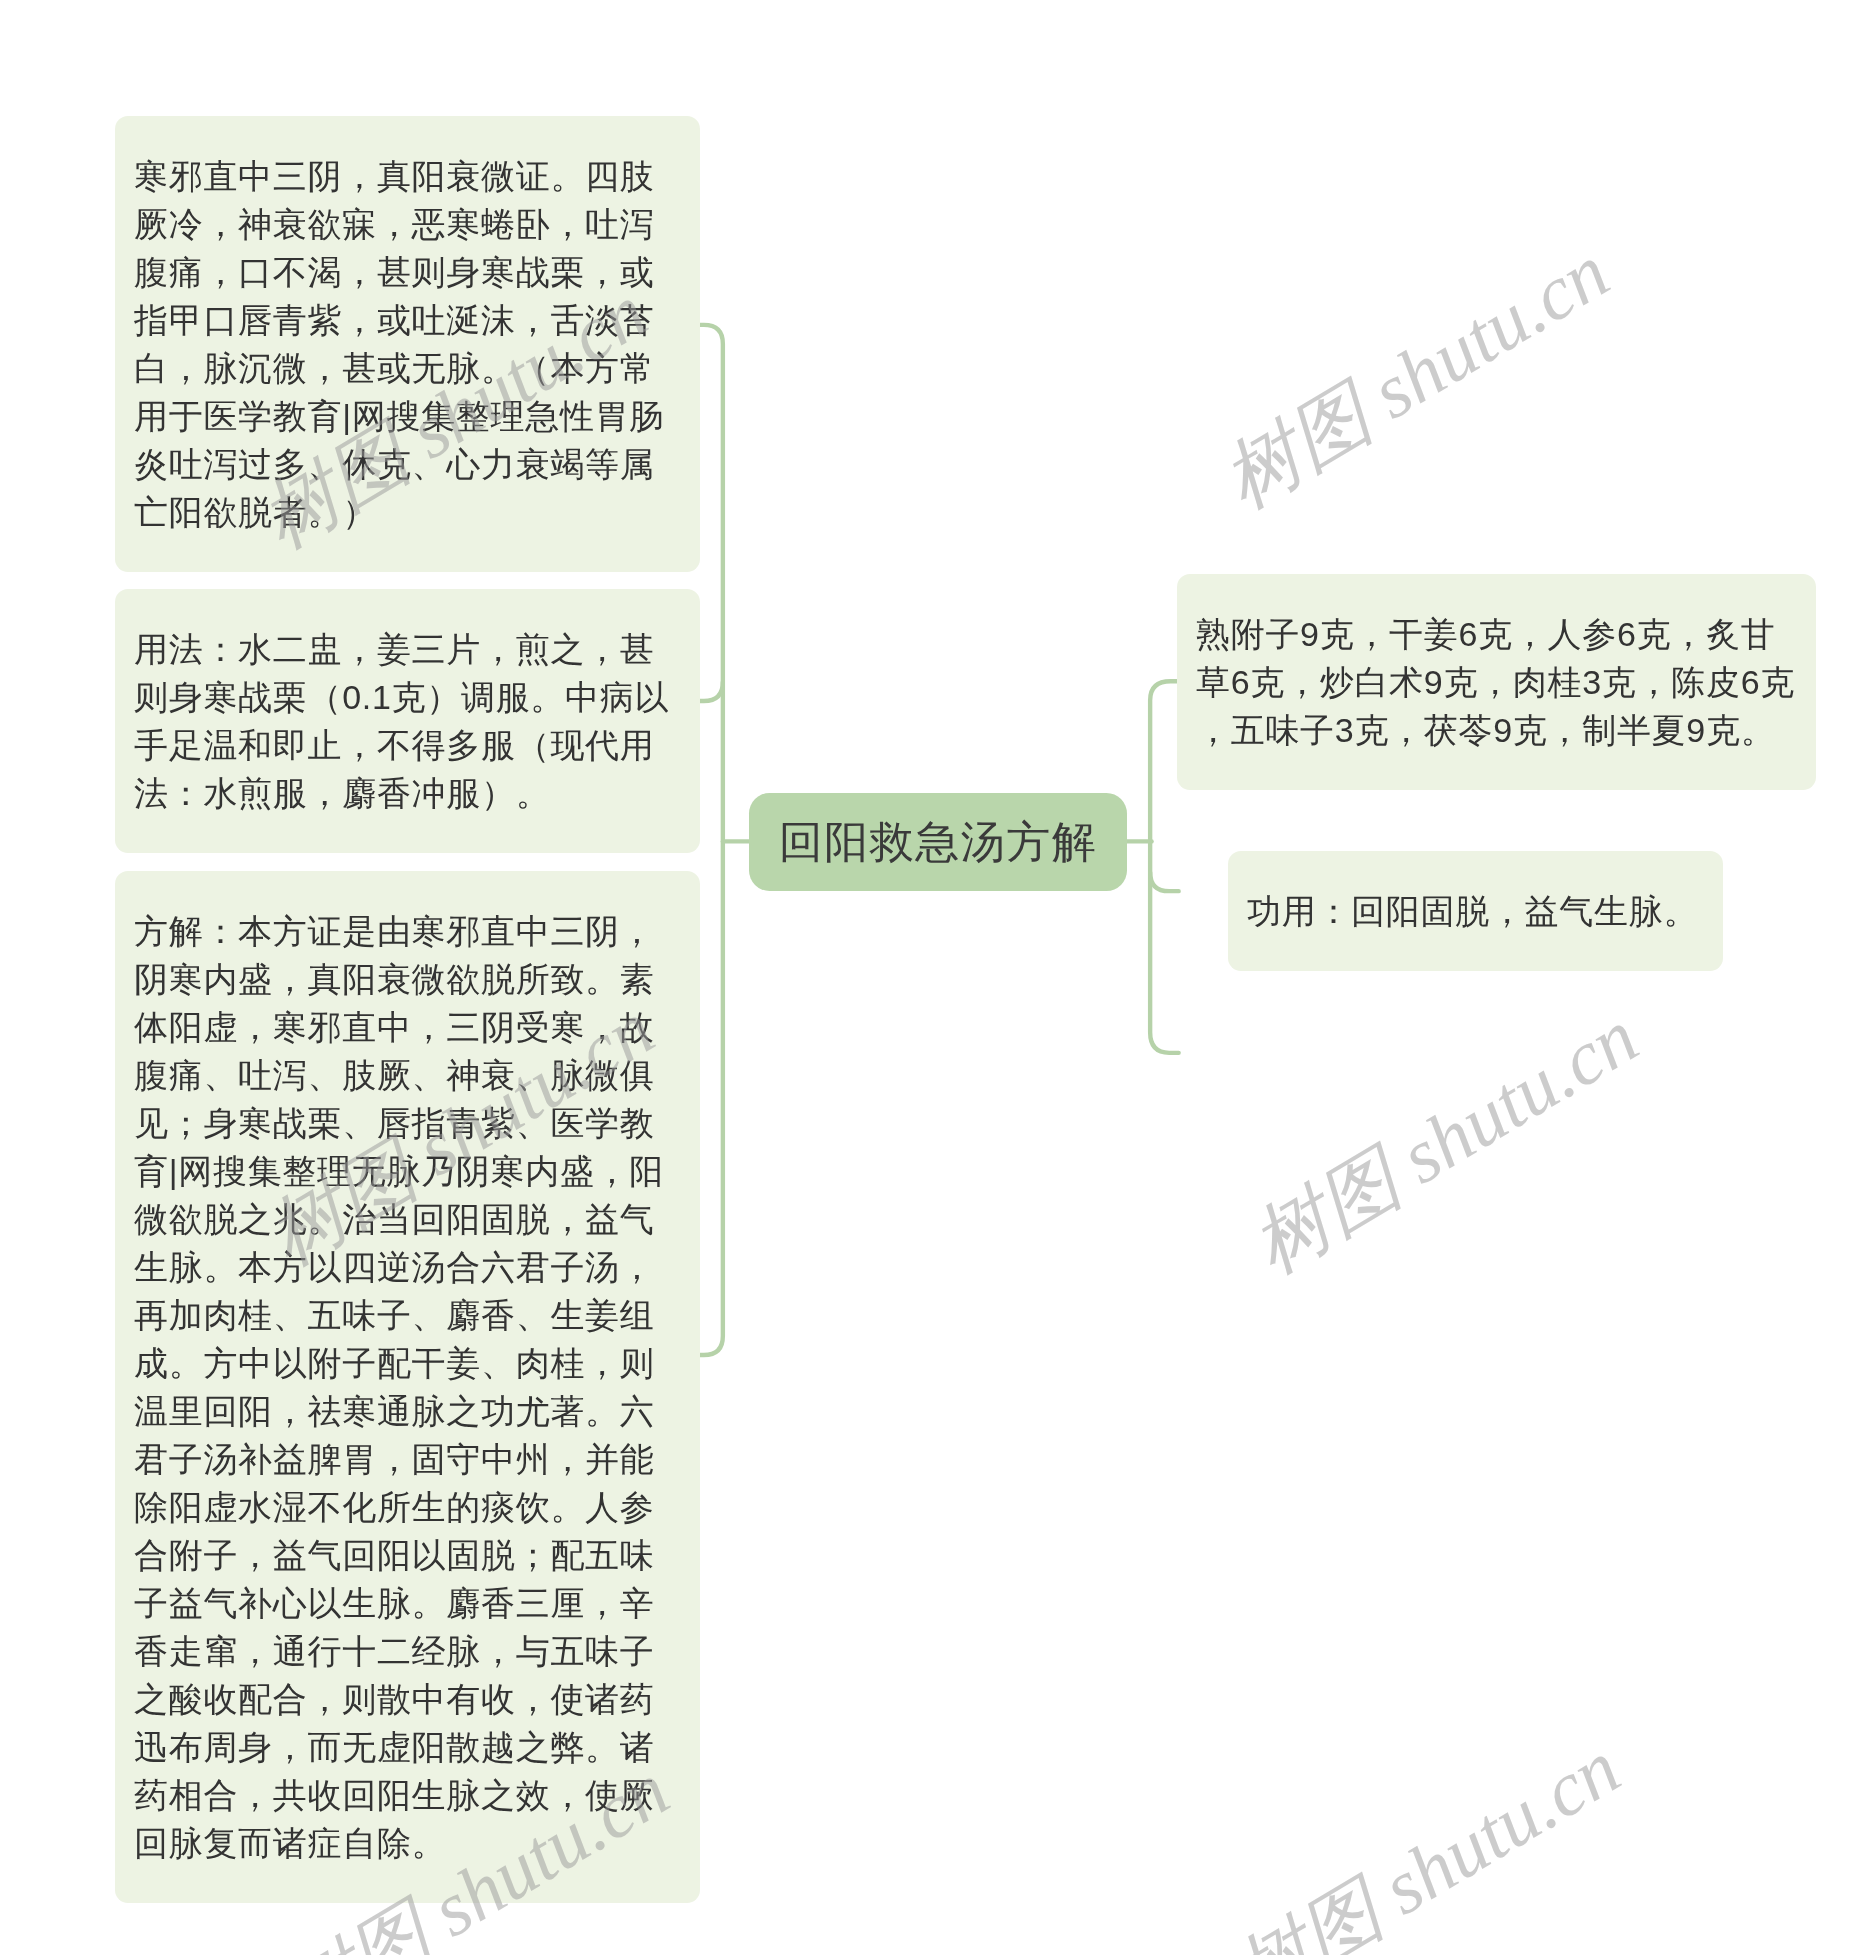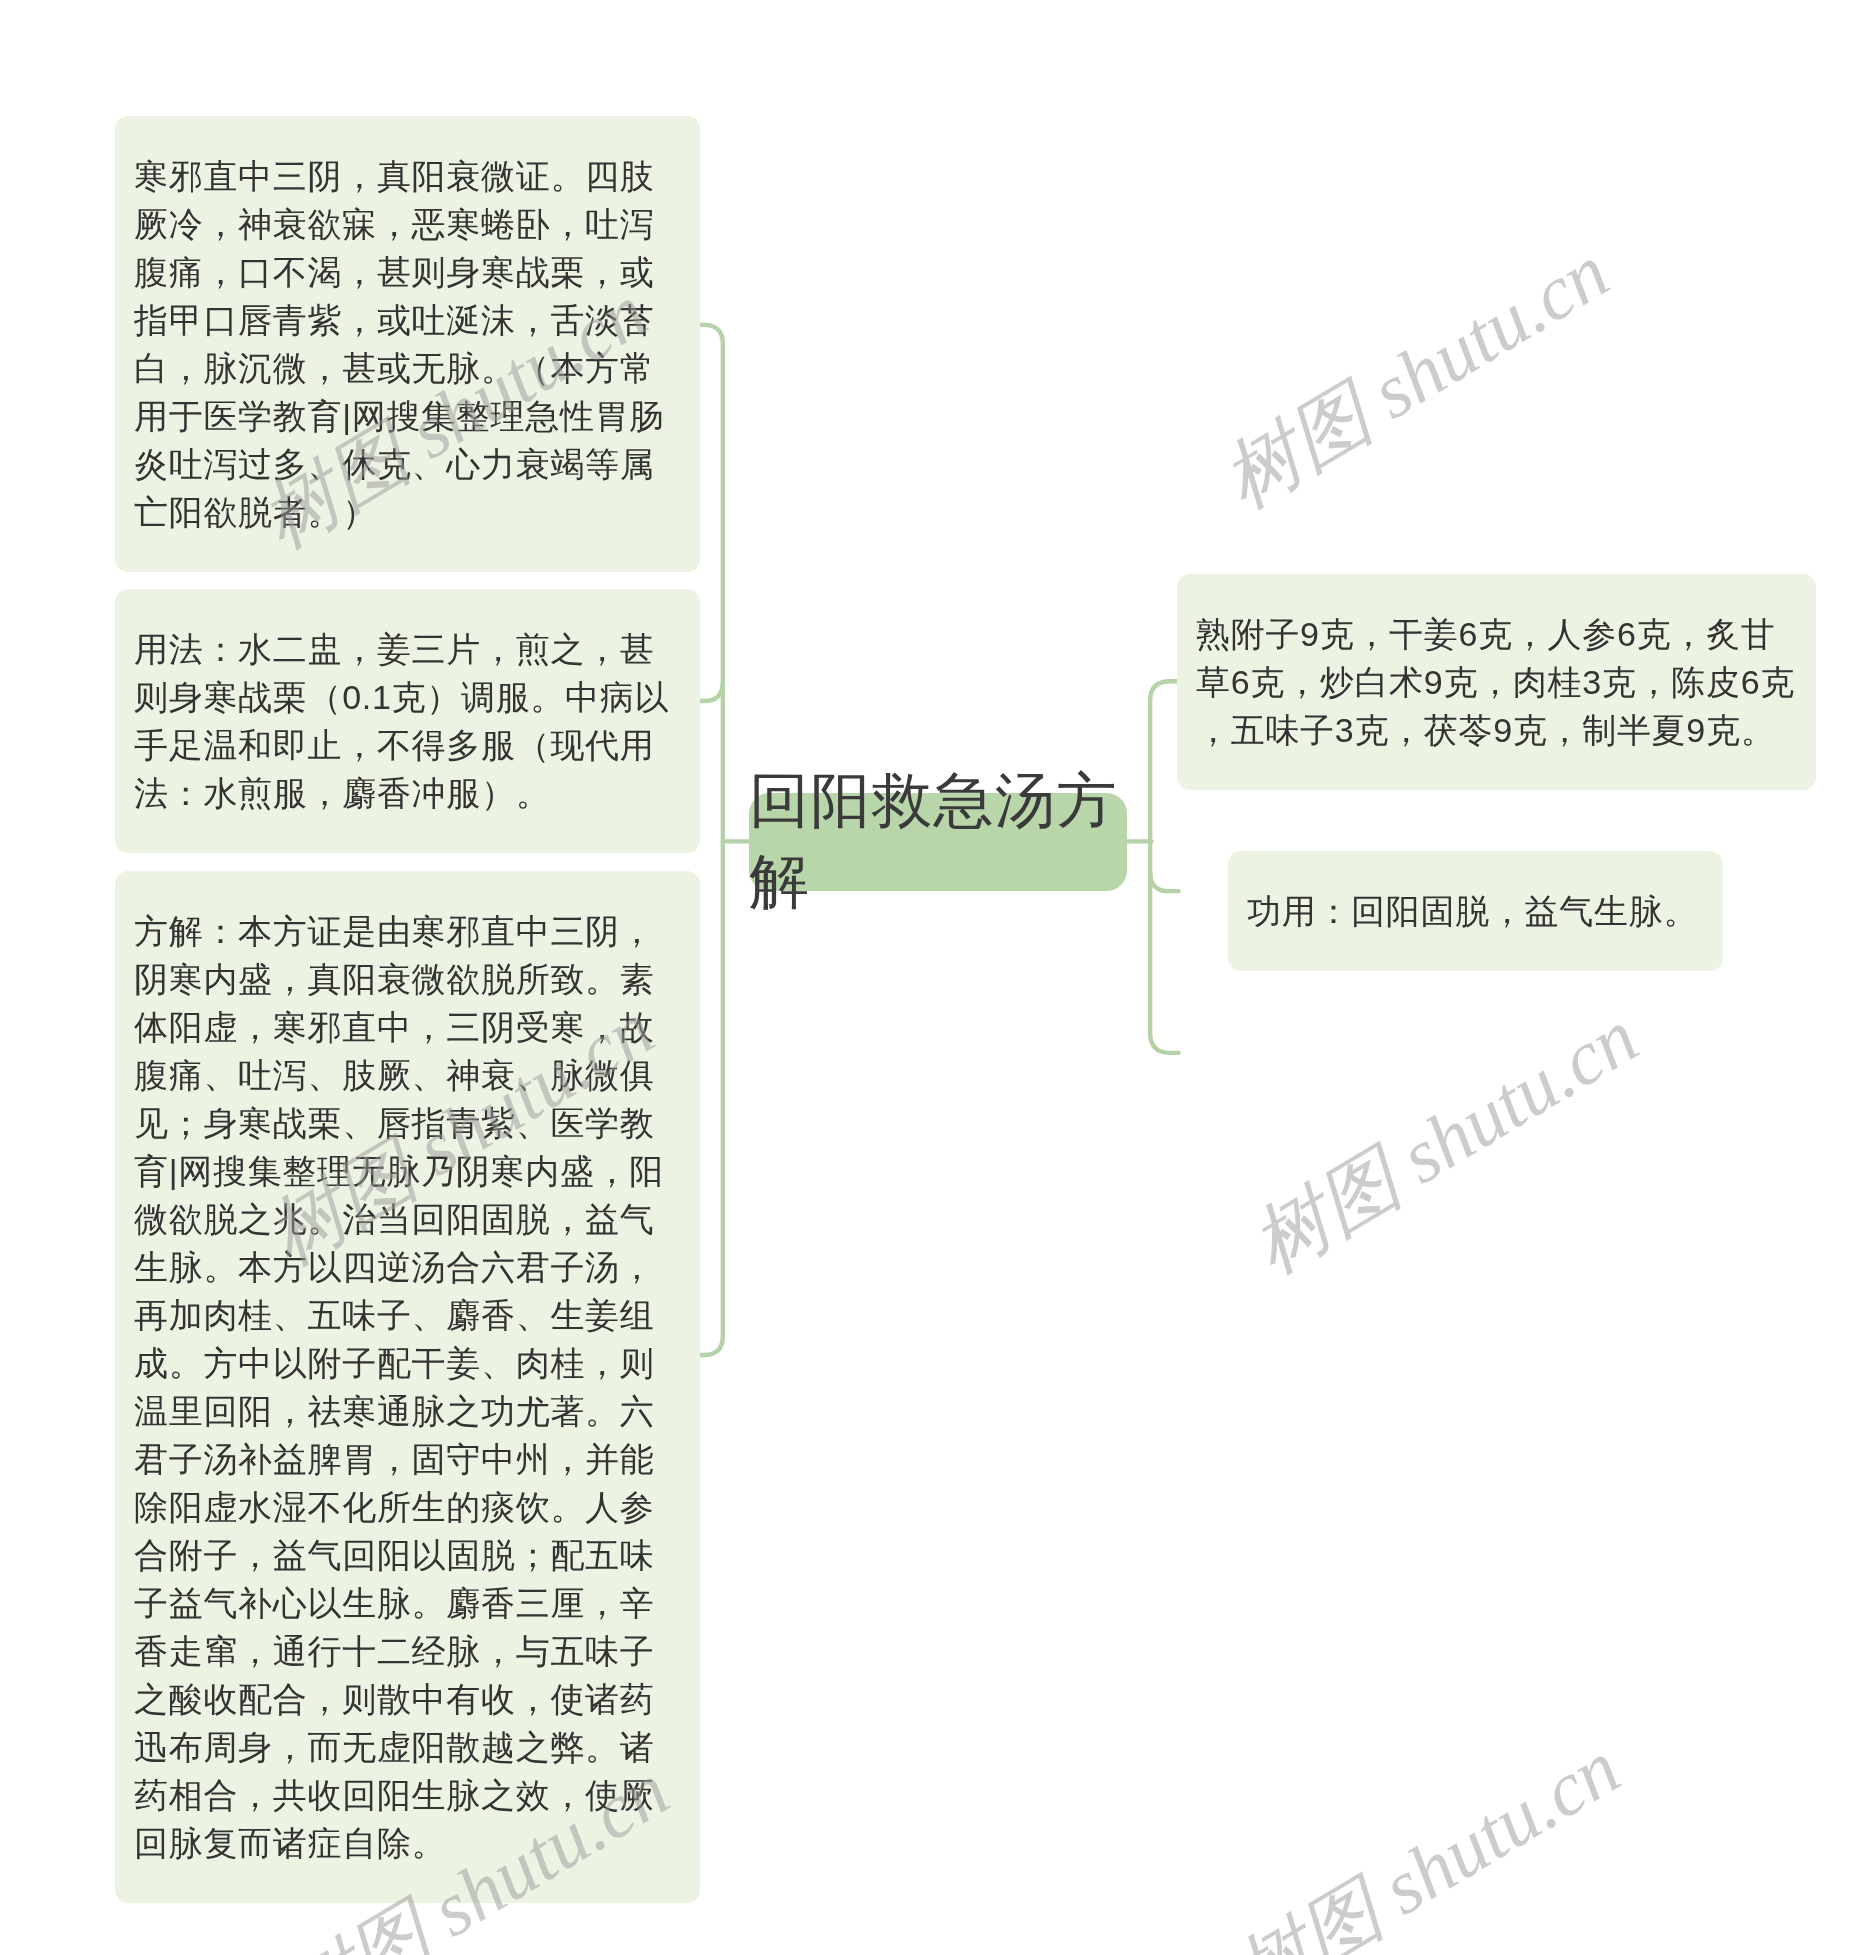--- a/index.html
+++ b/index.html
@@ -33,21 +33,21 @@
     box-sizing:border-box;
     overflow-wrap:break-word;
     line-break:anywhere;
   }
   .node-main{
     position:absolute;
     z-index:3;
     background:var(--node-fill,#b9d6ab);
     border-radius:20.5px;
     color:var(--node-text,#3a3a3a);
-    font-size:60px;
+    font-size:44px;
     letter-spacing:1.5px;
     display:flex;align-items:center;justify-content:center;
     box-sizing:border-box;
   }
   .watermark{
     position:absolute;
     z-index:5;
     font-family:"Liberation Serif","DejaVu Serif",serif;
     font-style:italic;
     font-size:77px;

